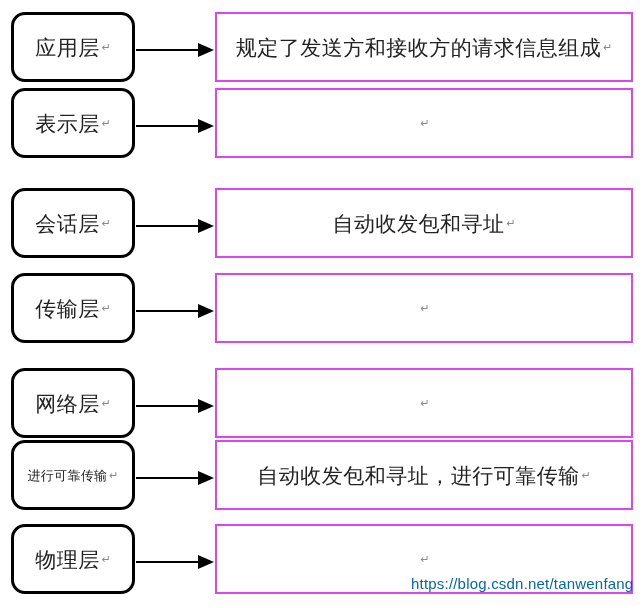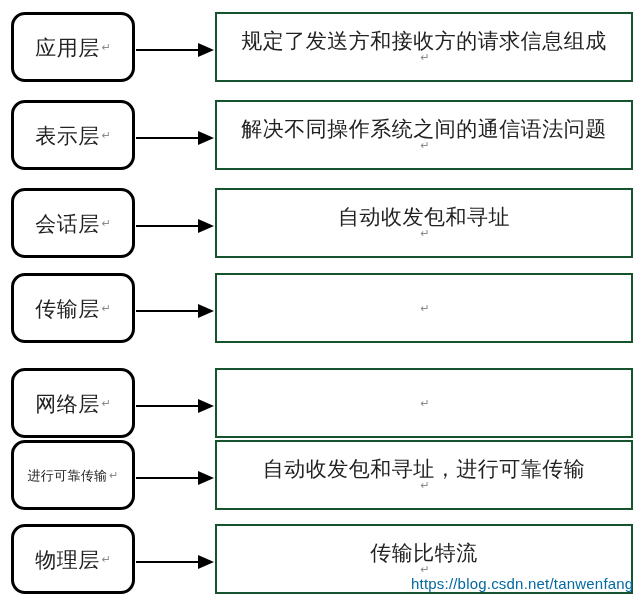--- a/index.html
+++ b/index.html
@@ -83,26 +83,25 @@
   }
 
   
   .desc-box {
     position: absolute;
     left: 215px;
     top: 0;
     width: 418px;
     height: 70px;
     box-sizing: border-box;
-    border: 2px solid #14532d;
+    border: 2px solid #d946ef;
     background: #ffffff;
     display: flex;
     align-items: center;
     justify-content: center;
-    flex-direction: column;
   }
   .desc-label {
     font-size: 21px;
     line-height: 1;
     color: #222222;
     white-space: nowrap;
     letter-spacing: 0.5px;
   }
 
   
@@ -139,31 +138,30 @@
     <div class="connector">
       <div class="shaft"></div>
       <div class="head"></div>
     </div>
     <div class="desc-box">
       <span class="desc-label">规定了发送方和接收方的请求信息组成</span>
         <span class="ret">↵</span>
     </div>
   </div>
 
-  <div class="row" style="top:100px">
+  <div class="row" style="top:88px">
     <div class="layer-box">
       <span class="layer-label">表示层</span>
         <span class="ret">↵</span>
     </div>
     <div class="connector">
       <div class="shaft"></div>
       <div class="head"></div>
     </div>
     <div class="desc-box">
-      <span class="desc-label">解决不同操作系统之间的通信语法问题</span>
         <span class="ret">↵</span>
     </div>
   </div>
 
   <div class="row" style="top:188px">
     <div class="layer-box">
       <span class="layer-label">会话层</span>
         <span class="ret">↵</span>
     </div>
     <div class="connector">
@@ -222,20 +220,19 @@
   <div class="row" style="top:524px">
     <div class="layer-box">
       <span class="layer-label">物理层</span>
         <span class="ret">↵</span>
     </div>
     <div class="connector">
       <div class="shaft"></div>
       <div class="head"></div>
     </div>
     <div class="desc-box">
-      <span class="desc-label">传输比特流</span>
         <span class="ret">↵</span>
     </div>
   </div>
 
   <div id="watermark">https://blog.csdn.net/tanwenfang</div>
 
 </div>
 
 </body></html>

